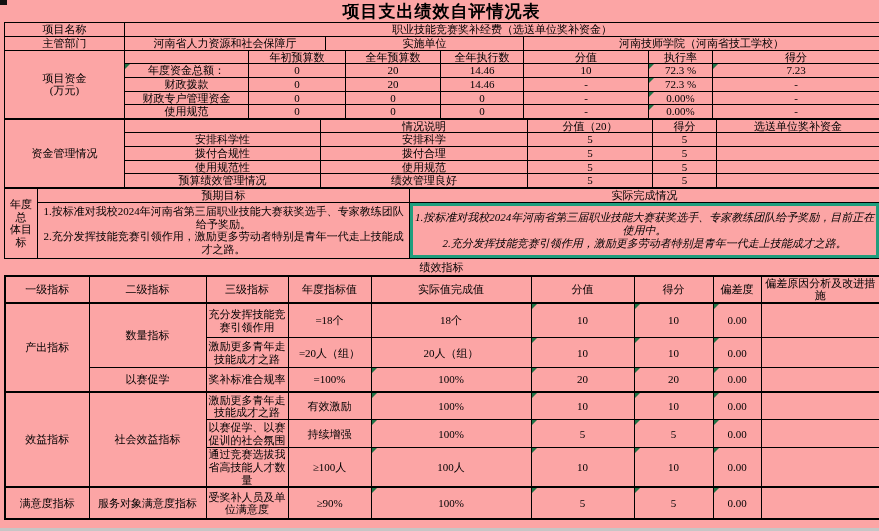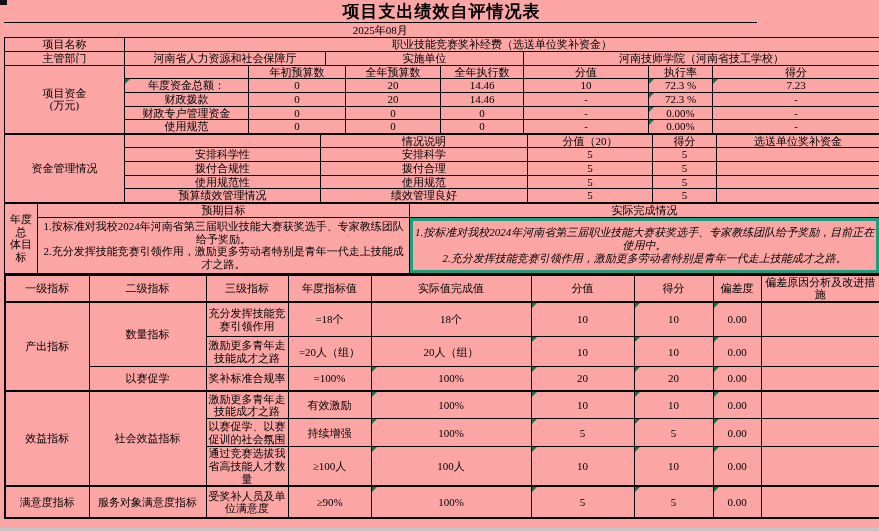--- a/index.html
+++ b/index.html
@@ -52,21 +52,20 @@
   table.mt tr.sep td{border-top-width:2px;}
   .bottom-strip{position:absolute;left:0;bottom:0;width:879px;height:3px;background:#c6c6c6;}
 </style>
 </head>
 <body>
 
 <div class="sheet">
   <div class="corner"></div>
 
   <div class="title">项目支出绩效自评情况表</div>
-  <div class="date-row">2025年08月</div>
 
   <table class="t">
     <colgroup>
       <col style="width:120px">
         <col style="width:124px">
         <col style="width:77px">
       <col style="width:20px">
         <col style="width:95px">
         <col style="width:83px">
       <col style="width:125px">
@@ -198,20 +197,21 @@
     </tr>
     <tr style="height:56px">
       <td class="pre">1.按标准对我校2024年河南省第三届职业技能大赛获奖选手、专家教练团队给予奖励。
 2.充分发挥技能竞赛引领作用，激励更多劳动者特别是青年一代走上技能成才之路。</td>
       <td class="pre vtop sel">1.按标准对我校2024年河南省第三届职业技能大赛获奖选手、专家教练团队给予奖励，目前正在使用中。
 2.充分发挥技能竞赛引领作用，激励更多劳动者特别是青年一代走上技能成才之路。</td>
     </tr>
   </tbody>
     </table>
 
+  <div class="metrics-title">绩效指标</div>
 
   <table class="t mt">
     <colgroup>
       <col style="width:84px">
         <col style="width:117px">
         <col style="width:82px">
       <col style="width:83px">
         <col style="width:160px">
         <col style="width:103px">
       <col style="width:79px">

